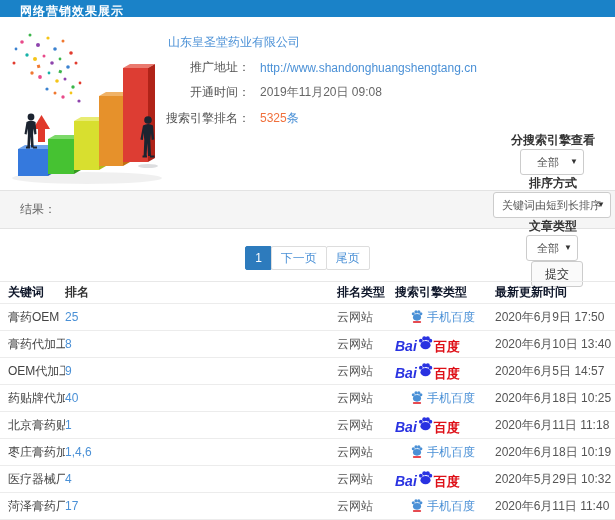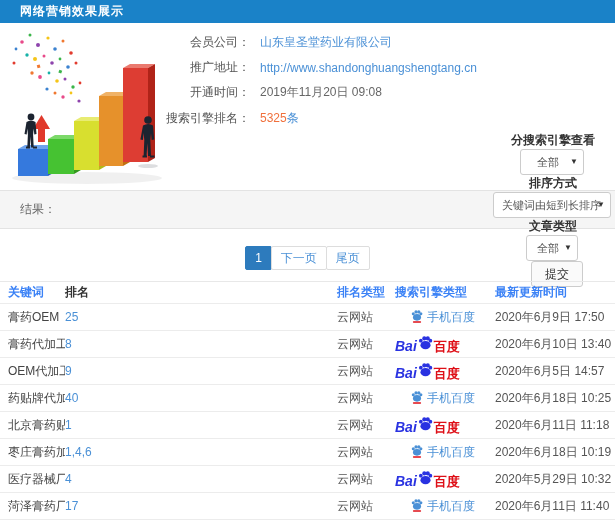--- a/index.html
+++ b/index.html
@@ -4,21 +4,21 @@
 <style>
   :root{
     --c-header:#1a82c8; --c-link:#4a90d6; --c-highlight:#f0703c;
     --c-baidu-blue:#2932e1; --c-baidu-red:#de0f17; --c-pg-active:#2d7bbd;
   }
   *{margin:0;padding:0;box-sizing:border-box;}
   body{font-family:"Liberation Sans","DejaVu Sans",sans-serif;background:#fff;}
   .page{position:relative;width:615px;height:520px;background:#fff;overflow:hidden;}
 
   
-  .titlebar{position:absolute;left:0;top:0;width:615px;height:23px;background:var(--c-header);
+  .titlebar{position:absolute;left:0;top:0;width:615px;height:17px;background:var(--c-header);
     color:#fff;font-size:12px;font-weight:bold;line-height:23px;padding-left:20px;letter-spacing:1px;}
 
   
   .illus{position:absolute;left:2px;top:28px;}
 
   
   .info-row{position:absolute;left:158px;width:440px;display:flex;align-items:center;font-size:12px;}
   .info-label{width:92px;text-align:right;color:#555;}
   .info-value{margin-left:10px;color:#666;}
   .info-value.link{color:var(--c-link);text-decoration:none;cursor:pointer;}
@@ -46,21 +46,21 @@
 
   
   .tbl{position:absolute;left:0;top:281px;width:615px;border-top:1px solid #e8e8e8;}
   .trow{display:flex;align-items:center;border-bottom:1px solid #ececec;height:27px;font-size:12px;color:#555;}
   .trow.thead{height:22px;font-weight:bold;color:#333;}
   .c1{width:65px;padding-left:8px;color:#444;overflow:hidden;white-space:nowrap;}
   .c2{width:272px;padding-left:0;}
   .c3{width:58px;}
   .c4{width:100px;display:flex;align-items:center;}
   .c5{flex:1;}
-  .thead .c1,.thead .c3,.thead .c4,.thead .c5{color:#3b82f6;}
+  .thead .c1,.thead .c3,.thead .c4,.thead .c5{color:#0f172a;}
   .rank-link{color:var(--c-link);cursor:pointer;}
 
   
   .mob-badge{display:flex;align-items:center;margin-left:16px;cursor:pointer;}
   .mob-badge .lbl{color:var(--c-link);margin-left:4px;font-size:12px;}
   .bd-logo{display:flex;align-items:flex-end;cursor:pointer;line-height:1;}
   .bd-bai{color:var(--c-baidu-blue);font-weight:bold;font-size:14px;font-style:italic;}
   .bd-cn{color:var(--c-baidu-red);font-weight:bold;font-size:13px;margin-left:1px;}
   .bd-logo svg{margin:0 0 1px 1px;}
 </style>
@@ -148,21 +148,20 @@
     <g fill="#1c2430">
       <ellipse cx="146" cy="138" rx="10" ry="2" opacity="0.15"></ellipse>
       <circle cx="146" cy="92" r="3.8"></circle>
       <path d="M141,97.5 q5,-3 10,0 l1.2,14 -2.5,0.5 -0.7,-7 -0.7,7 0.7,16 -3,0 -0.7,-13 -0.7,13 -3,0 0.7,-16 -0.7,-7 -0.7,7 -2.5,-0.5 Z"></path>
       <rect x="140.5" y="127.5" width="4.5" height="2"></rect>
         <rect x="148" y="127.5" width="4.5" height="2"></rect>
     </g>
   </svg>
 
   <div class="info-row" style="top:34px;">
-    <span class="info-label">会员公司：</span>
     <span class="info-value link">山东皇圣堂药业有限公司</span>
   </div>
   <div class="info-row" style="top:59px;">
     <span class="info-label">推广地址：</span>
     <span class="info-value link">http://www.shandonghuangshengtang.cn</span>
   </div>
   <div class="info-row" style="top:84px;">
     <span class="info-label">开通时间：</span>
     <span class="info-value">2019年11月20日 09:08</span>
   </div>

